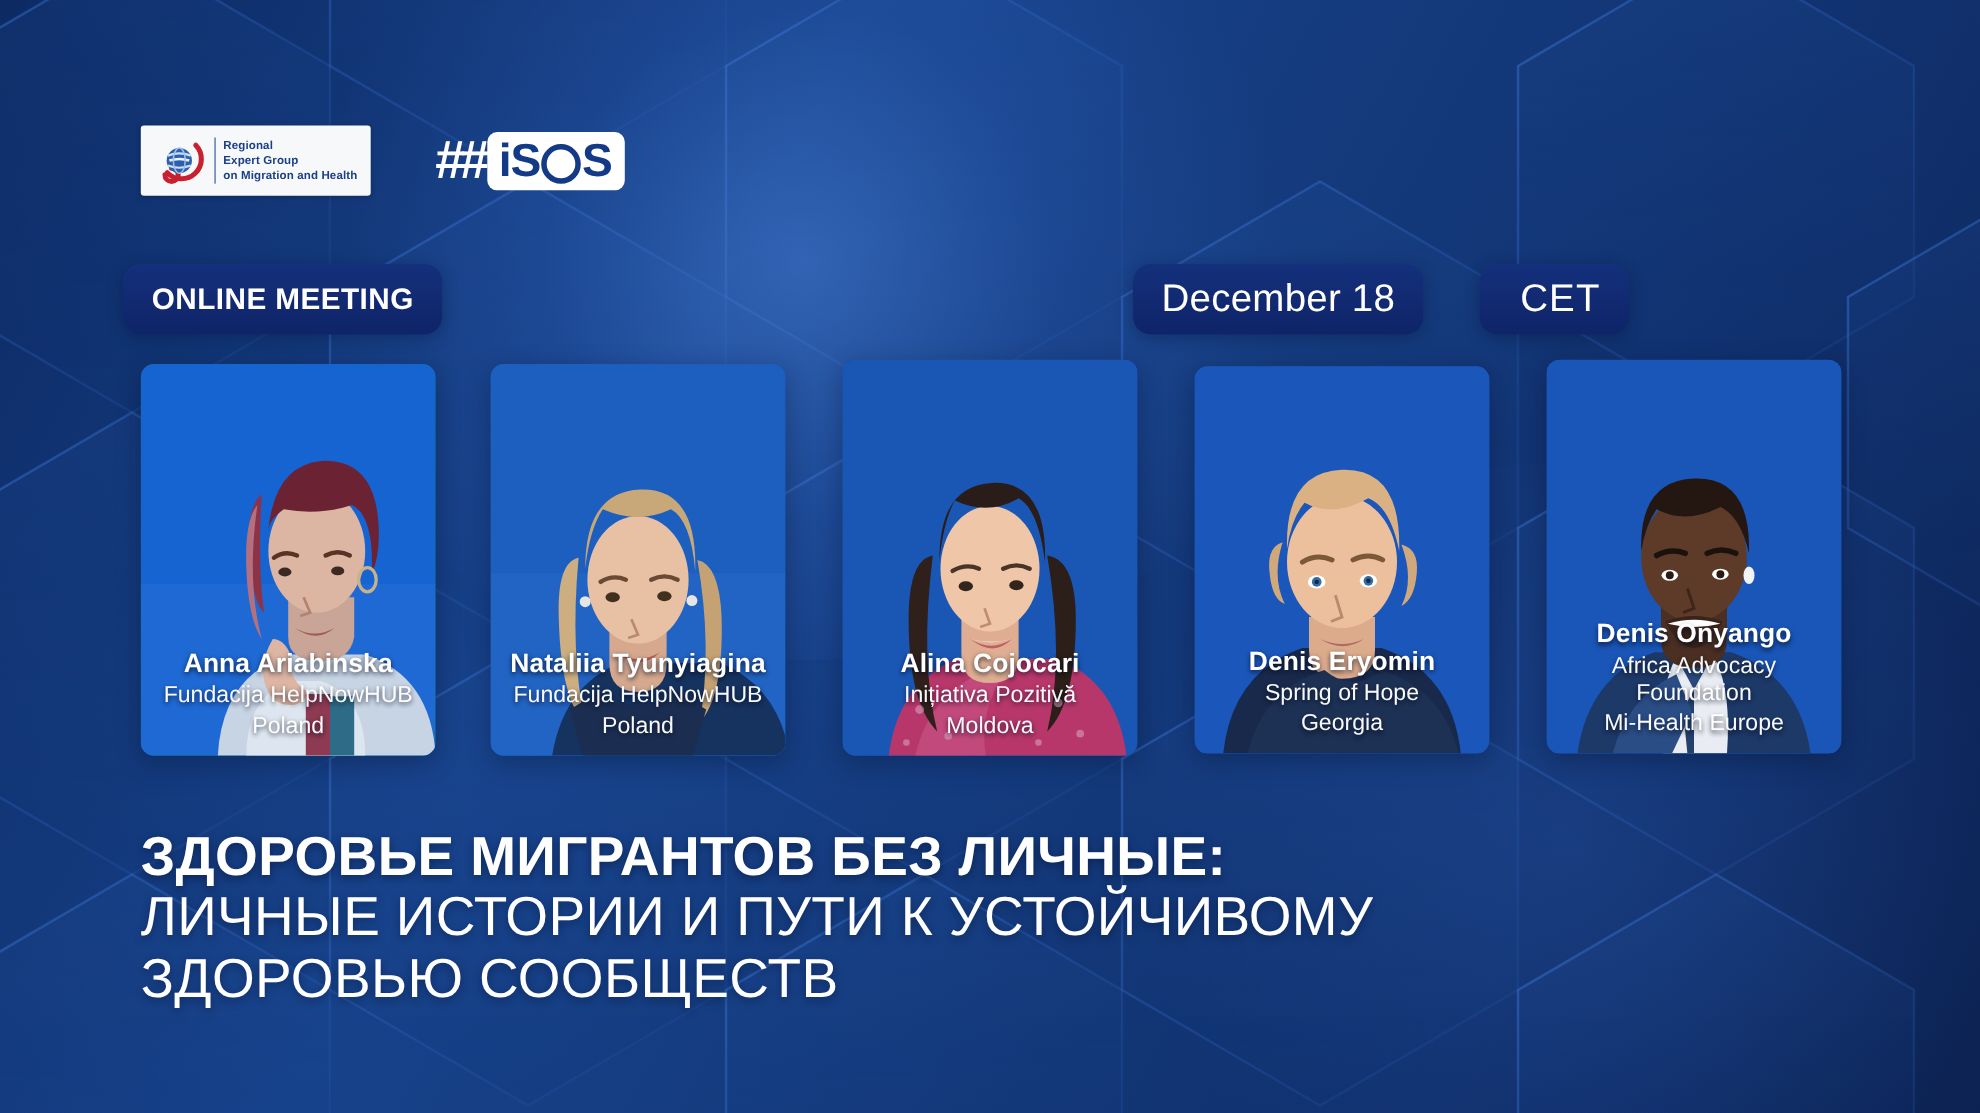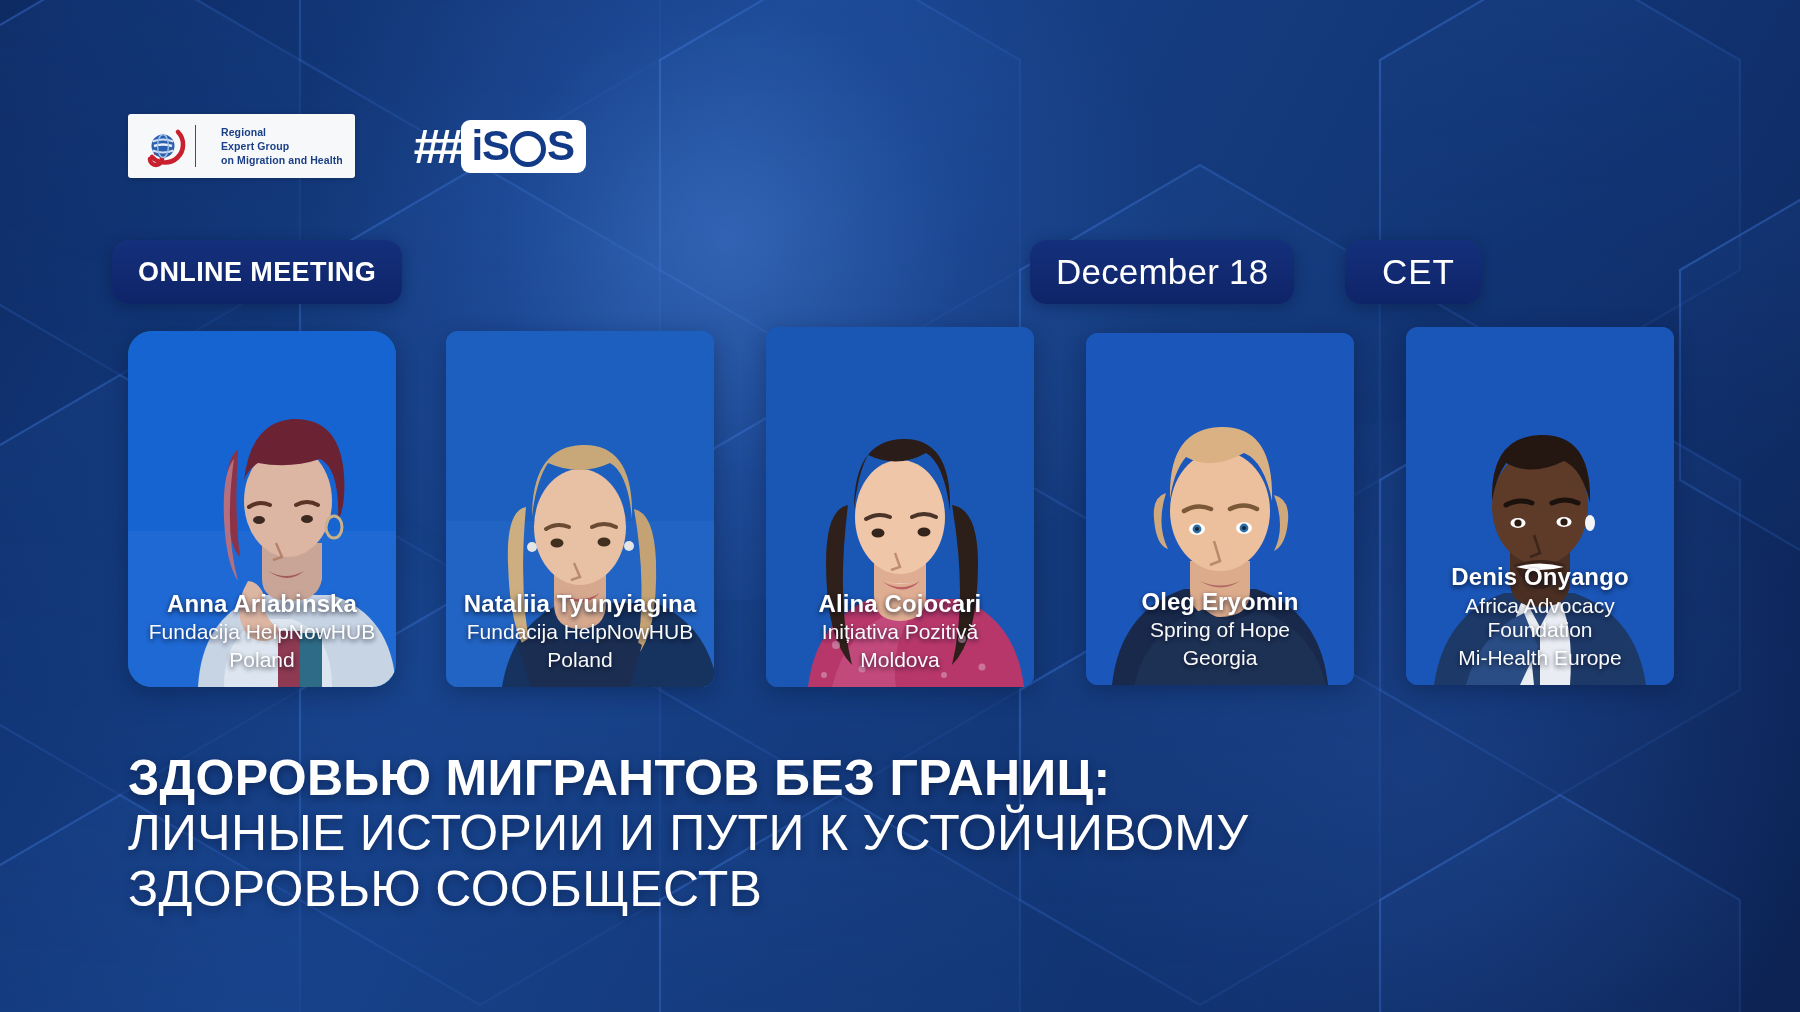--- a/index.html
+++ b/index.html
@@ -35,21 +35,21 @@
   .content{position:relative;z-index:5;width:100%;height:100%;}
 
   
   .logo-row{position:absolute;left:128px;top:114px;display:flex;align-items:center;gap:58px;}
   .reg-logo{
     background:#f7f8fa;border-radius:3px;padding:9px 12px;
     display:flex;align-items:center;gap:9px;box-shadow:0 1px 5px rgba(0,0,0,.22);
   }
   .reg-mark{width:46px;height:46px;position:relative;flex:0 0 auto;}
   .reg-txt{
-    border-left:1.6px solid #2a4f9b;padding-left:25px;
+    border-left:1.6px solid #2a4f9b;padding-left:7px;
     color:#1b3f86;font-size:10.5px;line-height:1.34;font-weight:700;letter-spacing:.1px;
     white-space:nowrap;
   }
   .isos{display:flex;align-items:center;height:54px;}
   .isos-hash{
     color:#ffffff;font-size:49px;font-weight:800;letter-spacing:-5px;
     font-style:italic;line-height:1;margin-right:4px;
   }
   .isos-box{
     background:#ffffff;border-radius:9px;padding:5px 12px 6px 10px;
@@ -197,21 +197,21 @@
       <div class="badge badge-date">
         <span class="t">December 18</span>
       </div>
       <div class="badge badge-time">
         <span class="tz">CET</span>
       </div>
     </div>
 
     <div class="speakers">
 
-      <div class="card c0" style="background-color: #0f766e; border-radius: 24px;">
+      <div class="card c0" style="background-color: #0f766e;">
         <svg class="photo" viewBox="0 0 268 356" preserveAspectRatio="none">
           <rect width="268" height="356" fill="#1664d2"></rect>
           <rect y="200" width="268" height="156" fill="#2a6fd6" opacity=".45"></rect>
           <g>
             <path d="M70 356 q4-72 64-92 l70 0 q60 20 64 92 z" fill="#c7d4e4"></path>
             <path d="M96 356 q0-52 38-68 l30 0 q40 14 40 68 z" fill="#dde6f0"></path>
             <path d="M134 248 q0 22 30 22 q26 0 30-22 l0-36 -60 0 z" fill="#c8a596"></path>
             <ellipse cx="160" cy="170" rx="44" ry="56" fill="#dcb5a3"></ellipse>
             <path d="M116 150 q6-58 48-62 q48-2 52 56 q2 30-6 46 q2-52-18-62 q-30 10-62 4 q-12 8-14 18z" fill="#6b2334"></path>
             <path d="M110 118 q-4 62 2 108 q-10-8-14-54 q-2-42 12-54z" fill="#8d3347"></path>
@@ -316,21 +316,21 @@
             <circle cx="111" cy="196" r="4.4" fill="#2f6ea5"></circle>
             <circle cx="158" cy="195" r="4.4" fill="#2f6ea5"></circle>
             <circle cx="111" cy="196" r="2" fill="#17243a"></circle>
             <circle cx="158" cy="195" r="2" fill="#17243a"></circle>
             <path d="M128 208 l6 20 -10 4" fill="none" stroke="#bb8a6a" stroke-width="2.6"></path>
             <path d="M114 248 q20 9 40 0 q-19 13-40 0z" fill="#b06a63"></path>
             <path d="M48 352 q14-58 70-76 q26 22 52 0 q56 18 70 76z" fill="#1d3154"></path>
           </g>
         </svg>
         <div class="cap">
-          <div class="nm">Oleg Eryomin</div>
+          <div class="nm">Denis Eryomin</div>
           <div class="org">Spring of Hope</div>
           <div class="org">Georgia</div>
         </div>
       </div>
 
       <div class="card c4" style="background-color: rgb(26, 86, 184);">
         <svg class="photo" viewBox="0 0 268 358" preserveAspectRatio="none">
           <rect width="268" height="358" fill="#1a56b8"></rect>
           <g>
             <path d="M28 358 q10-70 70-92 l70 0 q62 22 72 92 z" fill="#1d3968"></path>
@@ -356,19 +356,19 @@
         <div class="cap">
           <div class="nm">Denis Onyango</div>
           <div class="org">Africa Advocacy Foundation</div>
           <div class="org">Mi-Health Europe</div>
         </div>
       </div>
 
     </div>
 
     <div class="headline">
-      <div class="h-main">ЗДОРОВЬЮ МИГРАНТОВ БЕЗ ГРАНИЦ:</div>
+      <div class="h-main">ЗДОРОВЬЕ МИГРАНТОВ БЕЗ ЛИЧНЫЕ:</div>
       <div class="h-sub">ЛИЧНЫЕ ИСТОРИИ И ПУТИ К УСТОЙЧИВОМУ</div>
       <div class="h-sub">ЗДОРОВЬЮ СООБЩЕСТВ</div>
     </div>
 
   </div>
 </div>
 
 </body></html>

